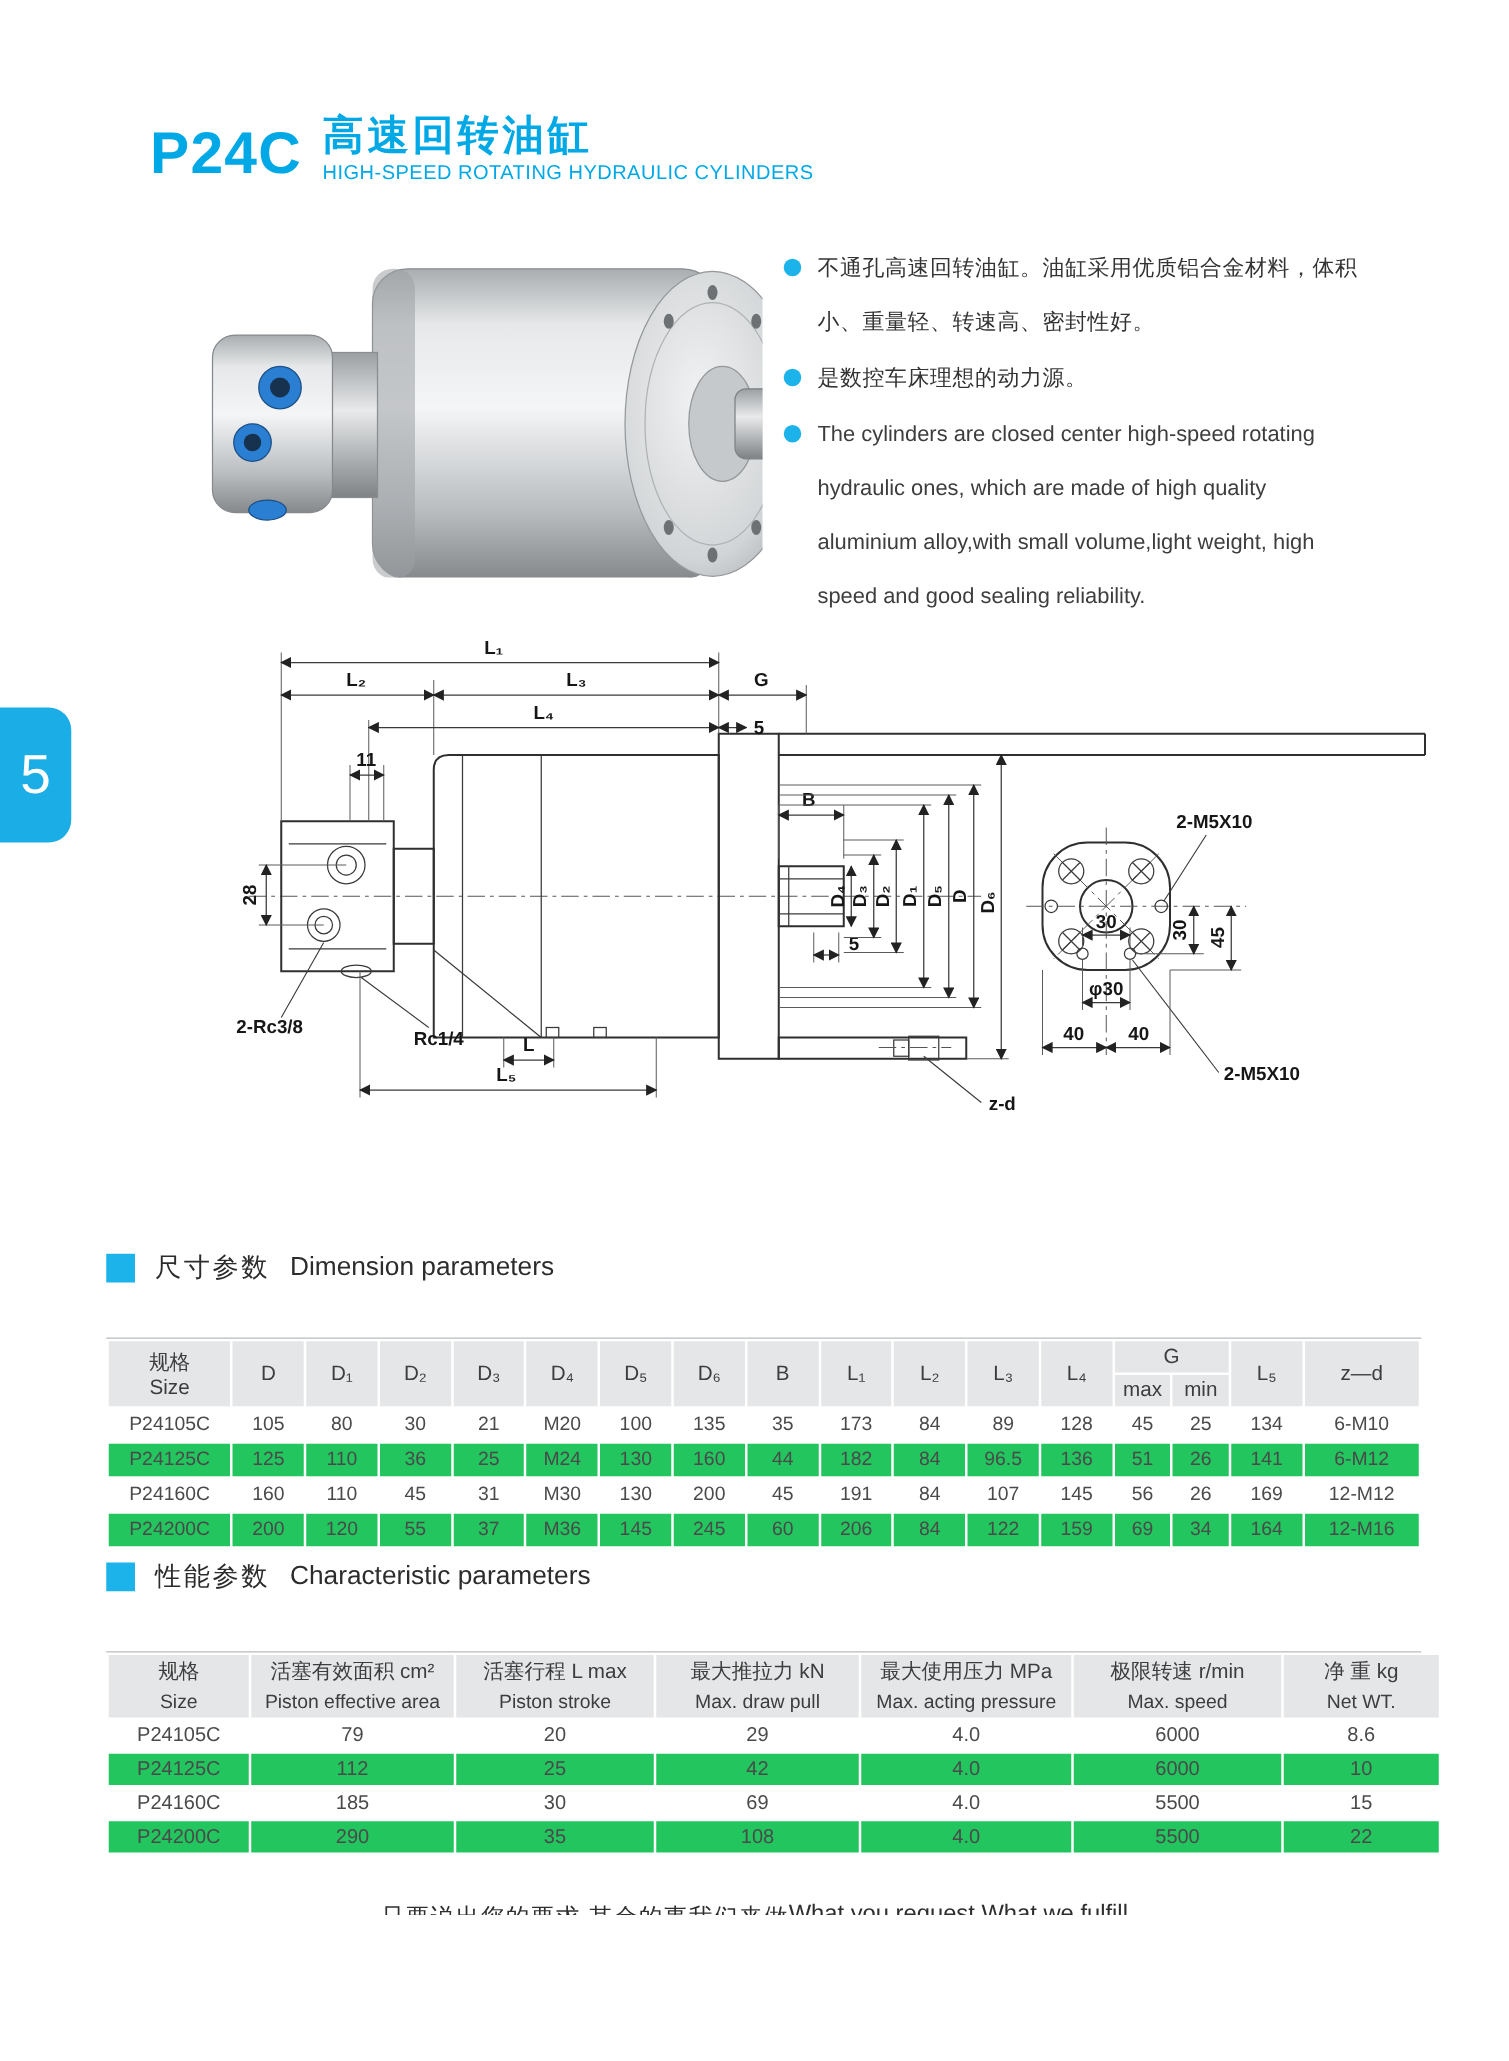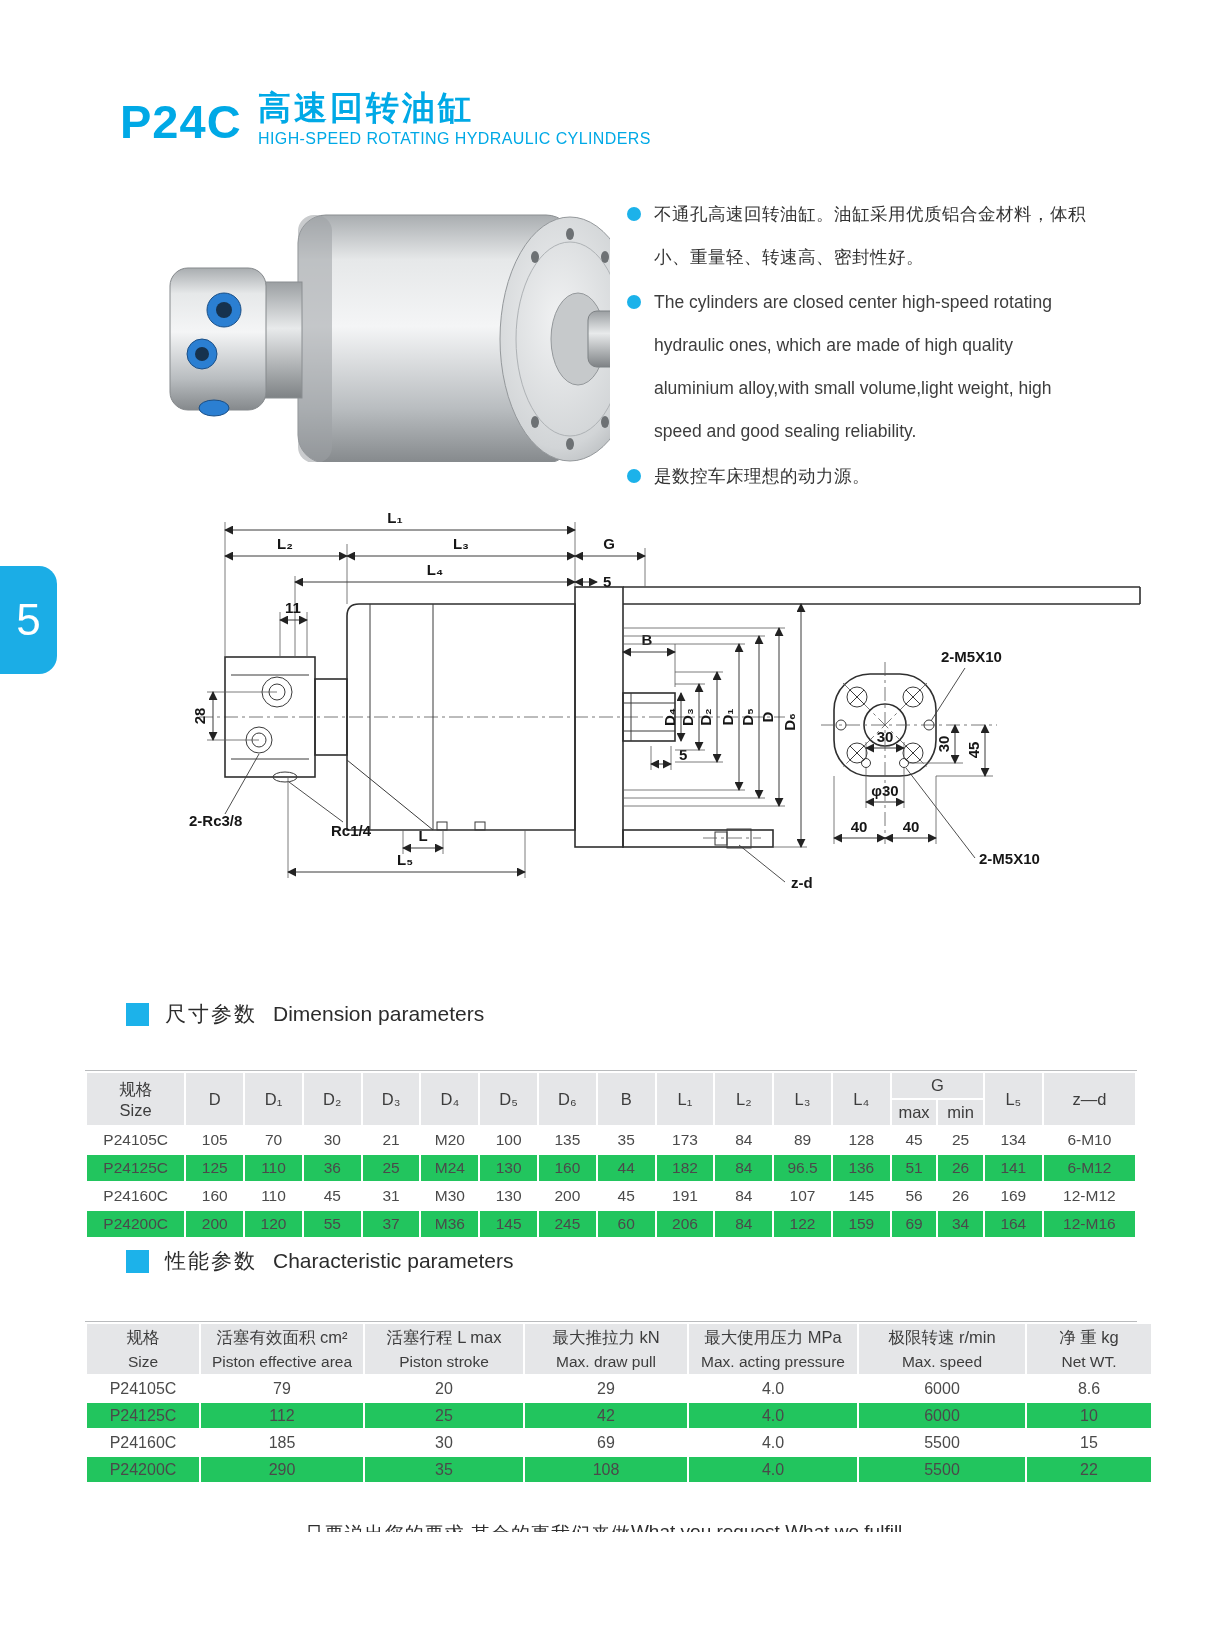--- a/index.html
+++ b/index.html
@@ -18,21 +18,21 @@
             justify-content:center;color:#fff;font-size:44px;font-weight:300;}
 
   
   .features{left:627px;top:193px;width:468px;}
   .feature{display:flex;gap:13px;margin-bottom:2px;}
   .feature .dot{flex:0 0 14px;width:14px;height:14px;border-radius:50%;background:#1cb2ea;margin-top:14px;}
   .f-cn{font-size:17.5px;line-height:43px;color:#333;letter-spacing:.5px;}
   .f-en{font-size:17.5px;line-height:43px;color:#3d3d3d;}
 
   
-  .sec{left:85px;display:flex;align-items:center;gap:16px;margin-left:41px;}
+  .sec{left:85px;display:flex;align-items:center;gap:16px;}
   .sec .sq{width:23px;height:23px;background:#1cb2ea;}
   .sec-cn{font-size:21px;color:#2c2c2c;letter-spacing:2px;}
   .sec-en{font-size:21px;color:#2c2c2c;}
 
   
   .tbl{border-top:1px solid #b9bbbd;margin-top:32px;}
   table{border-collapse:separate;border-spacing:2px;table-layout:fixed;width:100%;}
   th{background:#e5e6e8;font-weight:normal;color:#3d3d3d;text-align:center;vertical-align:middle;}
   td{text-align:center;vertical-align:middle;color:#4a4a4a;}
   .dim-table th{font-size:16.5px;height:25px;padding:0;}
@@ -112,25 +112,25 @@
     <ellipse cx="64" cy="226" rx="15" ry="8" fill="#2b7fd2" stroke="#1b4f86"></ellipse>
   </svg>
 
   <div class="abs features">
     <div class="feature">
       <span class="dot"></span>
       <span class="f-cn">不通孔高速回转油缸。油缸采用优质铝合金材料，体积小、重量轻、转速高、密封性好。</span>
     </div>
     <div class="feature">
       <span class="dot"></span>
-      <span class="f-en">The cylinders are closed center high-speed rotating hydraulic ones, which are made of high quality aluminium alloy,with small volume,light weight, high speed and good sealing reliability.</span>
+      <span class="f-cn">是数控车床理想的动力源。</span>
     </div>
     <div class="feature">
       <span class="dot"></span>
-      <span class="f-cn">是数控车床理想的动力源。</span>
+      <span class="f-en">The cylinders are closed center high-speed rotating hydraulic ones, which are made of high quality aluminium alloy,with small volume,light weight, high speed and good sealing reliability.</span>
     </div>
   </div>
 
   <div class="abs side-tab">5</div>
 
   <svg class="abs" style="left:185px;top:492px" width="960" height="400" viewBox="0 0 960 400">
     <defs>
       <marker id="ar" viewBox="0 0 10 10" refX="9" refY="5" markerWidth="9" markerHeight="9" orient="auto-start-reverse">
         <path d="M0,0L10,5L0,10z" fill="#222"></path>
       </marker>
@@ -337,21 +337,21 @@
         <th rowspan="2">L₅</th>
         <th rowspan="2">z—d</th>
       </tr>
       <tr>
         <th>max</th>
         <th>min</th>
       </tr>
       <tr class="rw">
         <td>P24105C</td>
             <td>105</td>
-            <td>70</td>
+            <td>80</td>
             <td>30</td>
             <td>21</td>
             <td>M20</td>
             <td>100</td>
             <td>135</td>
             <td>35</td>
             <td>173</td>
             <td>84</td>
             <td>89</td>
             <td>128</td>

